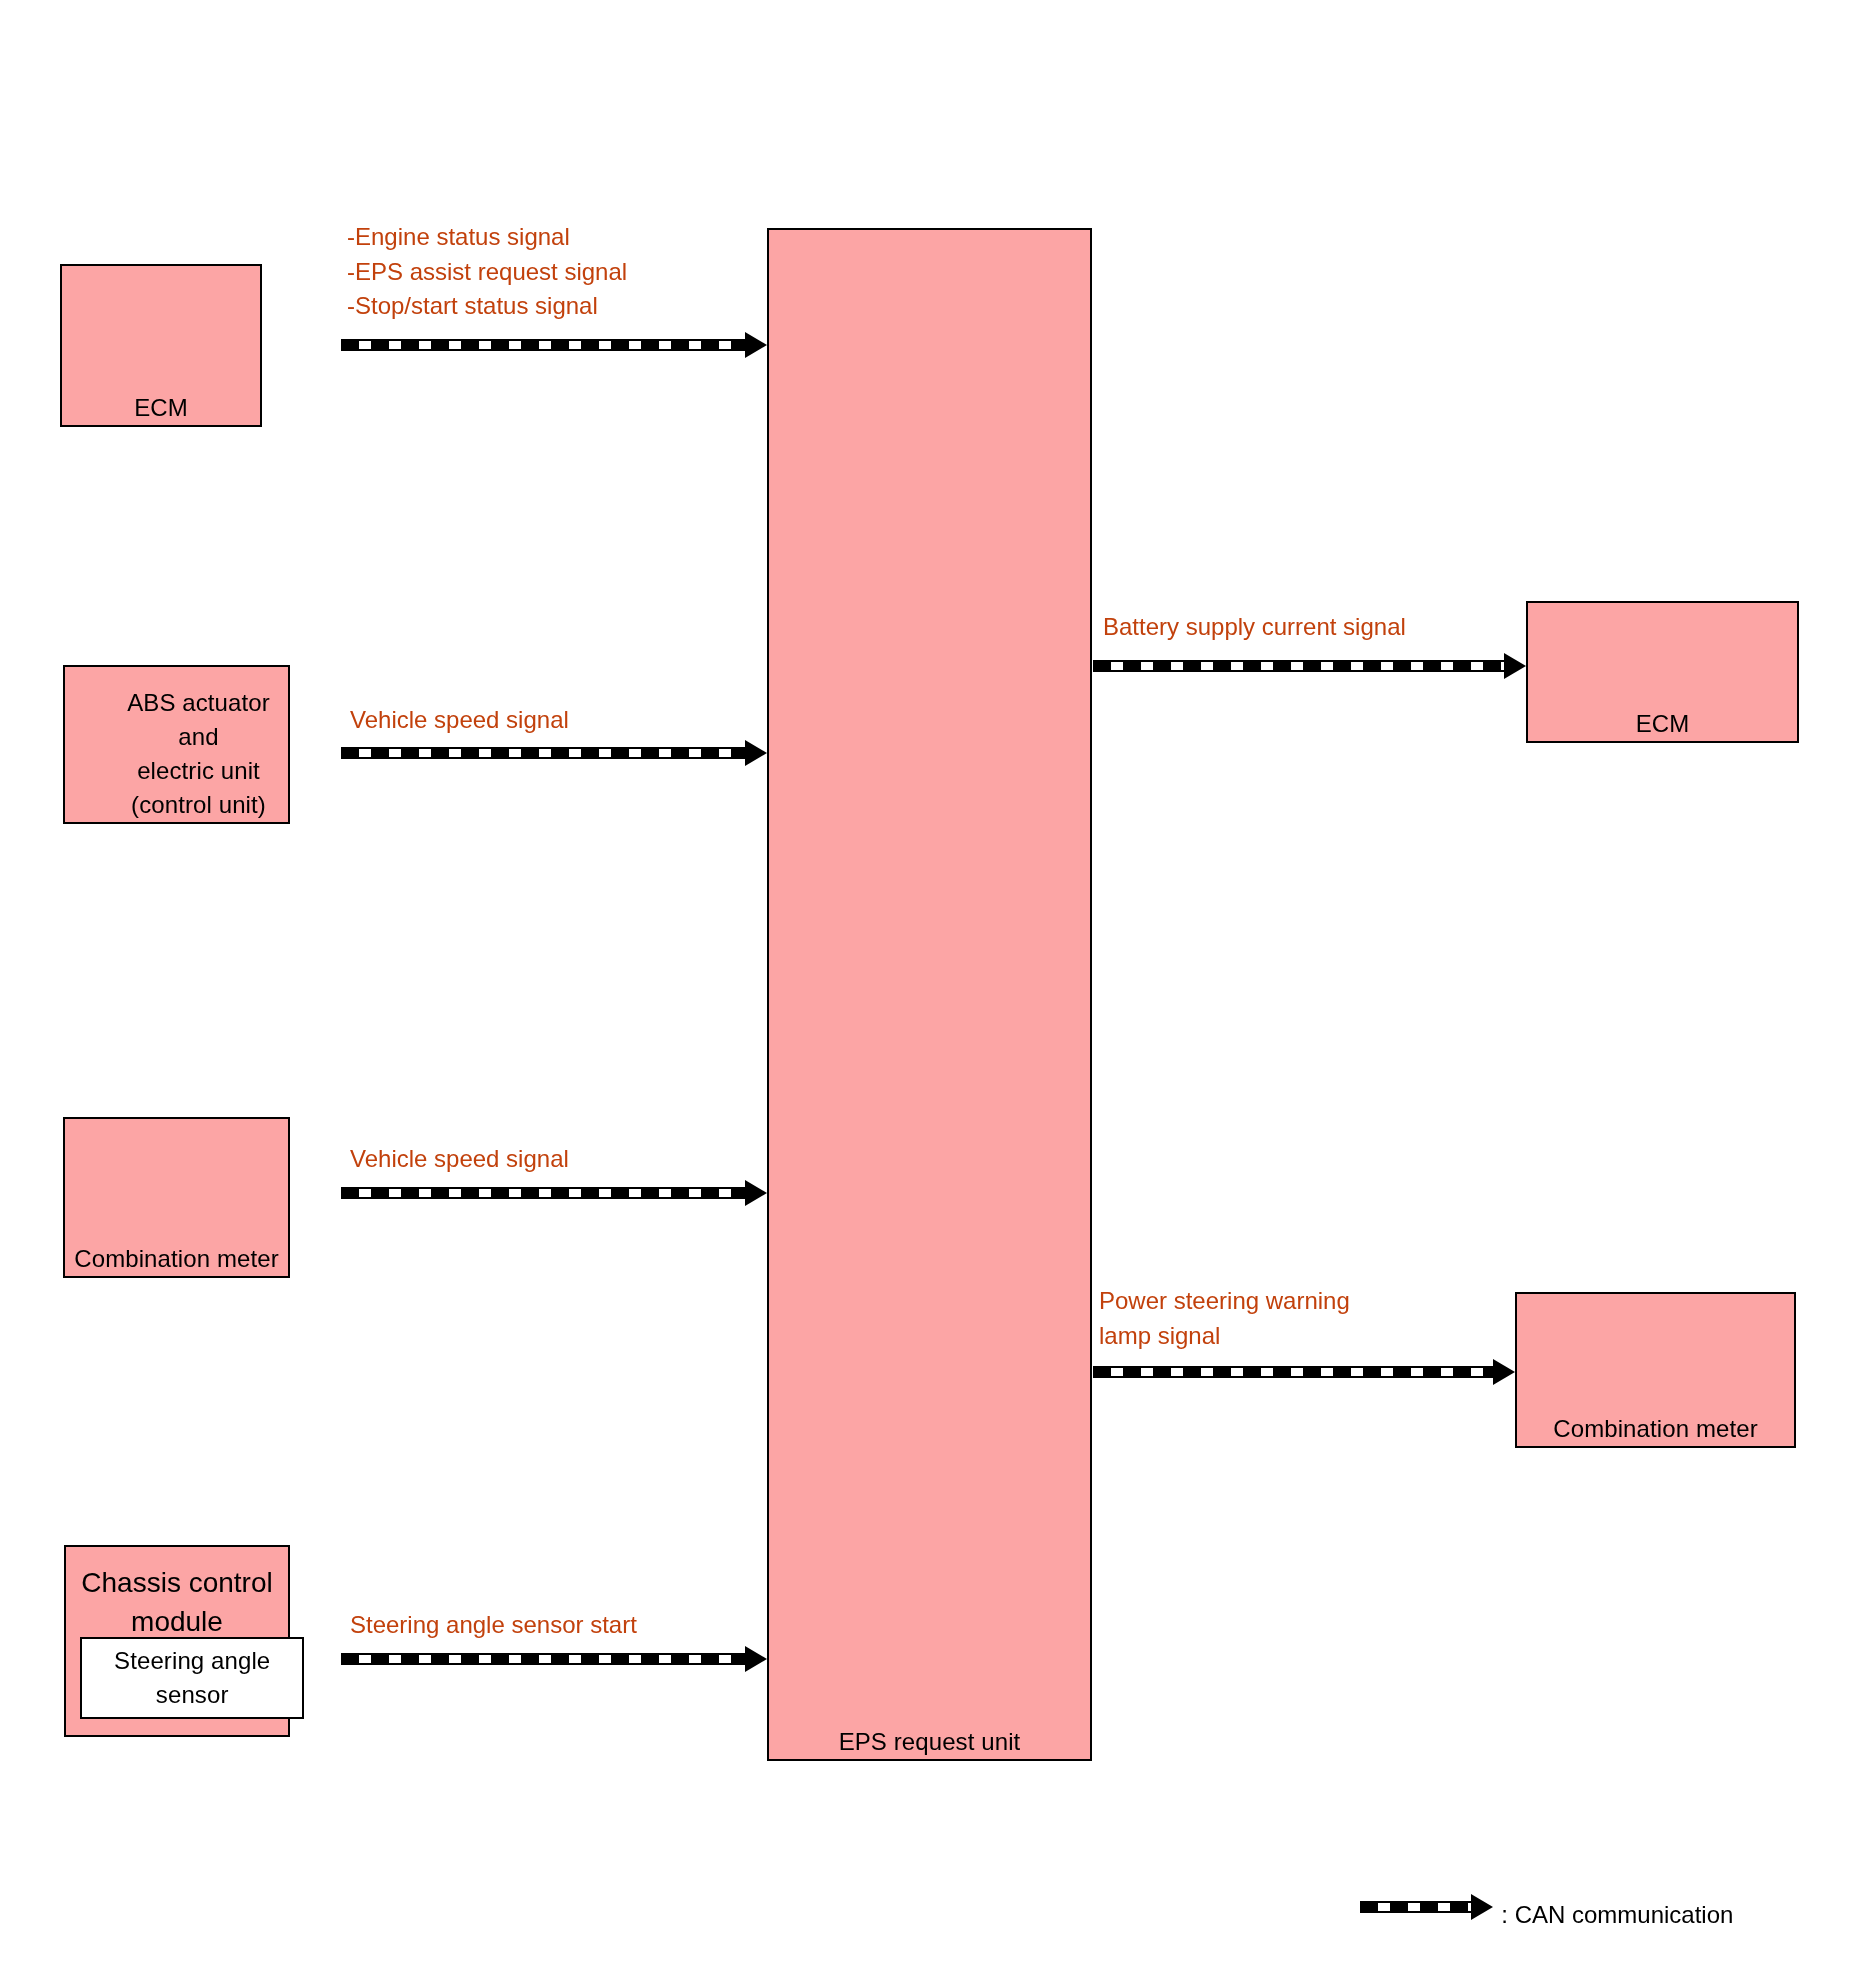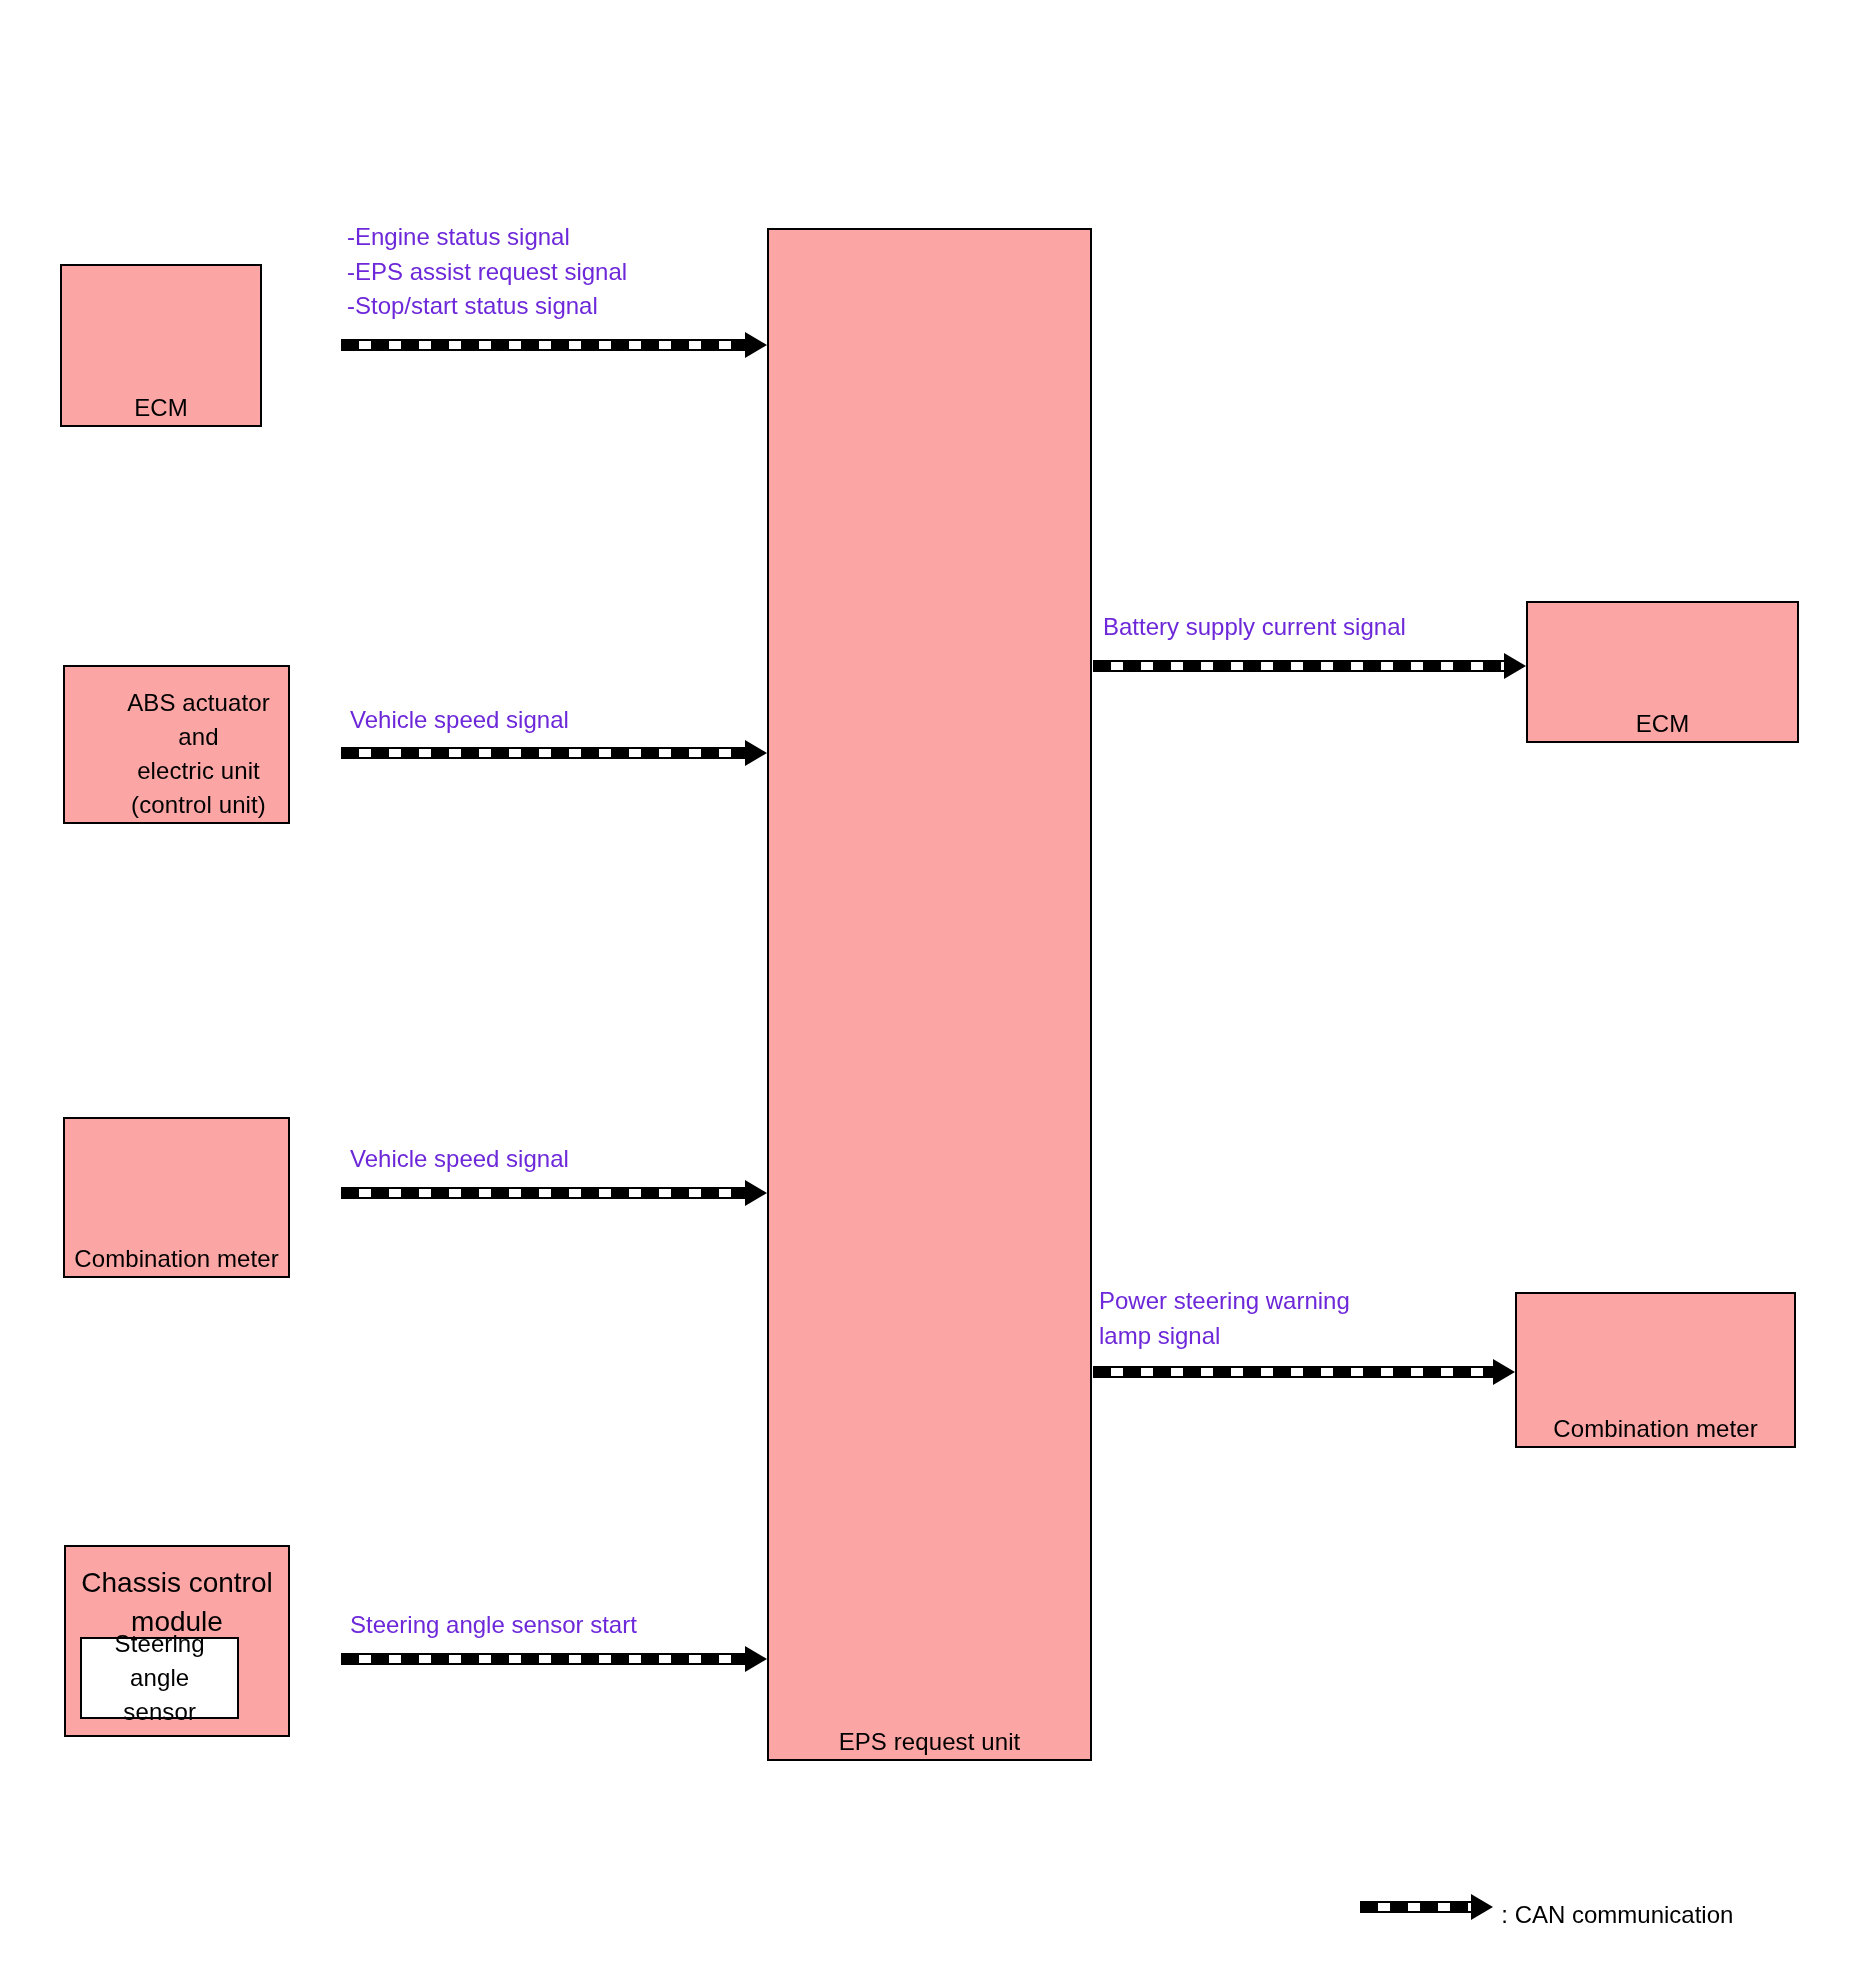--- a/index.html
+++ b/index.html
@@ -110,21 +110,21 @@
     border-bottom: 13.3px solid transparent;
     border-left: 22px solid #000000;
   }
 
   
   .signal-label {
     position: absolute;
     font-size: 24px;
     line-height: 1.44;
     white-space: pre-line;
-    color: #6d28d9;
+    color: #c2410c;
   }
 
   
   #legend {
     position: absolute;
     display: flex;
     align-items: flex-start;
   }
   #legend .legend-arrow {
     position: relative;
@@ -156,21 +156,21 @@
 (control unit)</span>
   </div>
 
   <div class="unit-box" style="left:63px; top:1117px; width:227px; height:161px;">
     <span class="box-label">Combination meter</span>
   </div>
 
   <div class="unit-box" id="chassis-control-module" style="left:64px; top:1545px; width:226px; height:192px;">
     <span class="module-title">Chassis control
 module</span>
-    <div id="steering-angle-sensor-box" style="left:14.2px; top:90px; width:159px; height:82px;">
+    <div id="steering-angle-sensor-box" style="left:14.2px; top:90px; width:224px; height:82px;">
       <span class="box-label">Steering angle
 sensor</span>
     </div>
   </div>
 
   <div class="unit-box" style="left:1526px; top:601px; width:273px; height:142px;">
     <span class="box-label">ECM</span>
   </div>
 
   <div class="unit-box" style="left:1515px; top:1292px; width:281px; height:156px;">

